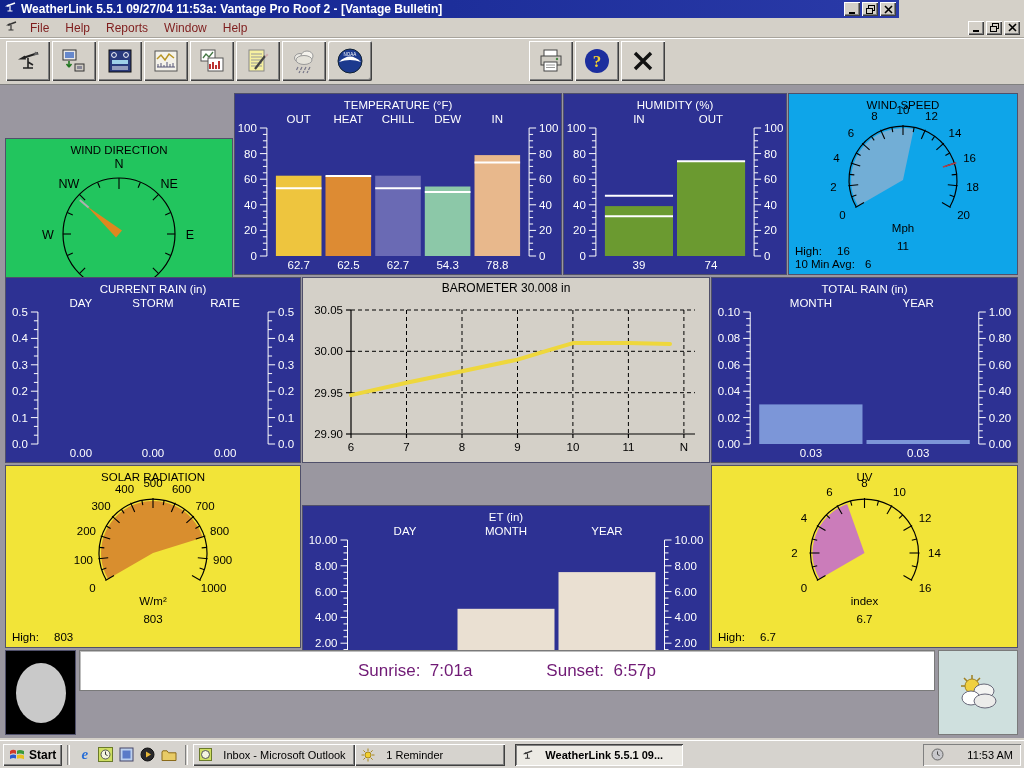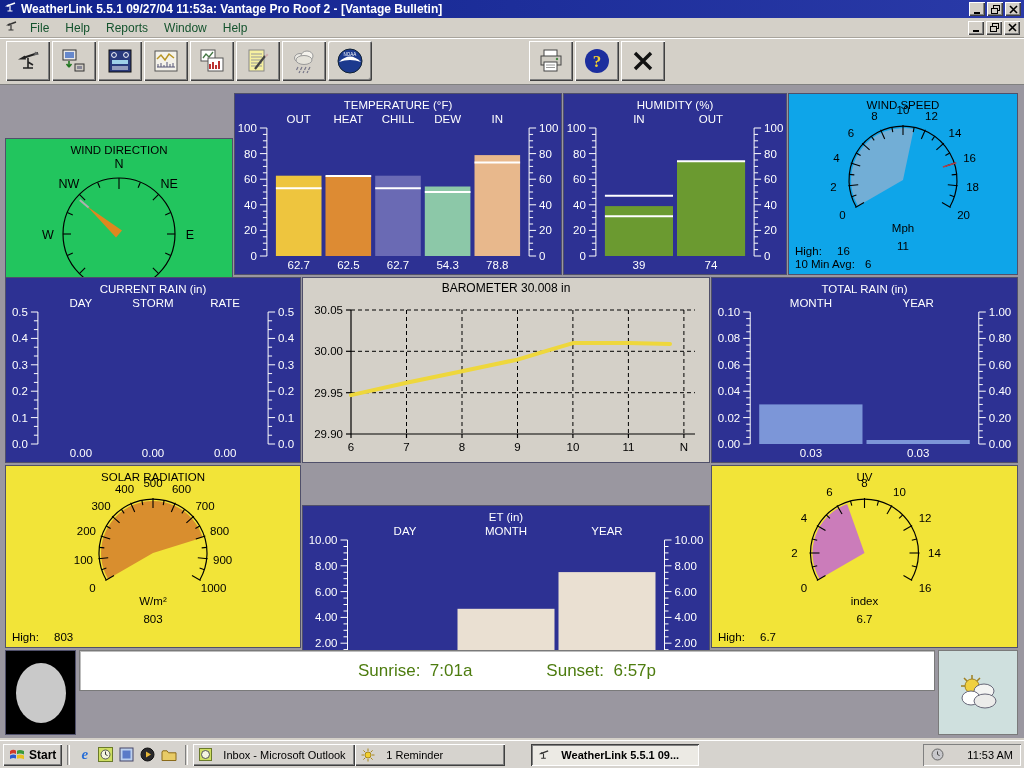--- a/index.html
+++ b/index.html
@@ -1,43 +1,43 @@
 <!DOCTYPE html>
 <html><head>
 <meta charset="utf-8">
 <style>
   *{margin:0;padding:0;box-sizing:border-box}
   html,body{width:1024px;height:768px;overflow:hidden}
   body{position:relative;background:#d4d0c8;font-family:"Liberation Sans",sans-serif;-webkit-font-smoothing:none}
   
-  .titlebar{position:absolute;left:0;top:0;width:1024px;height:18px;background:linear-gradient(90deg,#10228c,#2a3aa8);display:flex;align-items:center;padding:3px 3px;color:#fff}
+  .titlebar{position:absolute;left:0;top:0;width:899px;height:18px;background:linear-gradient(90deg,#10228c,#2a3aa8);display:flex;align-items:center;padding:3px 3px;color:#fff}
   .titlebar .title{font-size:12px;font-weight:bold;margin-left:4px;white-space:nowrap;flex:1;overflow:hidden}
   .winbtn{width:16px;height:14px;background:#d4d0c8;box-shadow:inset 1px 1px 0 #fff,inset -1px -1px 0 #404040,inset -2px -2px 0 #808080;margin-left:2px;display:flex;align-items:center;justify-content:center;flex:none}
   .menubar{position:absolute;left:0;top:18px;width:1024px;height:20px;background:#d4d0c8;display:flex;align-items:center;padding:0 4px;border-bottom:1px solid #a8a49c}
-  .menubar .mitem{font-size:12px;color:#14532d;padding:2px 8px}
+  .menubar .mitem{font-size:12px;color:#7f1d1d;padding:2px 8px}
   .menubar .spacer{flex:1}
   .toolbar{position:absolute;left:0;top:38px;width:1024px;height:47px;background:#d4d0c8;display:flex;align-items:center;padding:0 6px;border-bottom:1px solid #808080;box-shadow:inset 0 1px 0 #fff}
   .tbtn{width:44px;height:40px;background:#d4d0c8;box-shadow:inset 1px 1px 0 #fff,inset -1px -1px 0 #404040,inset -2px -2px 0 #808080;margin-right:2px;display:flex;align-items:center;justify-content:center;flex:none}
   .tb-gap{width:155px;flex:none}
   
   .client{position:absolute;left:0;top:85px;width:1024px;height:653px;background:#9a97a0}
   .panel{position:absolute;overflow:hidden;border:1px solid #50506a}
   #p-winddir{left:5px;top:8px;width:228px;height:182px}
   #p-temp{left:234px;top:8px;width:328px;height:182px}
   #p-humid{left:563px;top:8px;width:224px;height:182px}
   #p-windspeed{left:788px;top:8px;width:230px;height:182px}
   #p-currain{left:5px;top:192px;width:296px;height:186px}
   #p-baro{left:302px;top:192px;width:408px;height:186px}
   #p-totrain{left:711px;top:192px;width:307px;height:186px}
   #p-solar{left:5px;top:380px;width:296px;height:183px}
   #p-et{left:302px;top:380px;width:408px;height:183px}
   #p-uv{left:711px;top:380px;width:307px;height:183px}
   #p-moon{left:5px;top:565px;width:71px;height:85px;background:#000;display:flex;align-items:center;justify-content:center}
   #p-moon .moon{width:50px;height:60px;border-radius:50%;background:#c9c9c9}
-  .infobox{position:absolute;background:#fff;border:1px solid #7a7a7a;box-shadow:inset 1px 1px 0 #bdbdbd;display:flex;align-items:center;justify-content:center;color:#4d7c0f}
+  .infobox{position:absolute;background:#fff;border:1px solid #7a7a7a;box-shadow:inset 1px 1px 0 #bdbdbd;display:flex;align-items:center;justify-content:center;color:#701a75}
   #box-sun{left:79px;top:565px;width:856px;height:41px;font-size:17px}
   #box-sun span{white-space:pre}
   #box-forecast{left:79px;top:608px;width:856px;height:42px;font-size:17px}
   #box-ficon{left:938px;top:565px;width:80px;height:85px;background:#cfe0de;border:1px solid #7a7a7a;position:absolute;display:flex;align-items:center;justify-content:center}
   
   .taskbar{position:absolute;left:0;top:740px;width:1024px;height:28px;background:#d6d3ce;border-top:1px solid #fff;display:flex;align-items:center;padding:8px 3px}
   .startbtn{height:22px;padding:0 6px;display:flex;align-items:center;gap:4px;background:#d6d3ce;box-shadow:inset 1px 1px 0 #fff,inset -1px -1px 0 #404040,inset -2px -2px 0 #808080;font-size:12px;font-weight:bold;flex:none}
   .tb-sep{width:3px;height:20px;border-left:1px solid #808080;border-right:1px solid #fff;margin:0 5px;flex:none}
   .ql{width:19px;height:18px;display:flex;align-items:center;justify-content:center;flex:none;margin-right:2px}
   .taskitem{height:22px;display:flex;align-items:center;gap:11px;padding:0 6px;background:#d6d3ce;box-shadow:inset 1px 1px 0 #fff,inset -1px -1px 0 #404040,inset -2px -2px 0 #808080;font-size:11px;white-space:nowrap;overflow:hidden;flex:none}
@@ -791,21 +791,21 @@
       </svg>
     <span>Inbox - Microsoft Outlook</span>
   </span>
   <span class="taskitem" style="width:150px">
     <svg width="14" height="14" viewBox="0 0 14 14">
         <circle cx="7" cy="7" r="3" fill="#f2cf2e" stroke="#a8881a"></circle>
         <path d="M7 0.5 v2.5 M7 11 v2.5 M0.5 7 h2.5 M11 7 h2.5 M2.4 2.4 l1.8 1.8 M9.8 9.8 l1.8 1.8 M11.6 2.4 l-1.8 1.8 M4.2 9.8 l-1.8 1.8" stroke="#a8881a"></path>
       </svg>
     <span>1 Reminder</span>
   </span>
-  <span class="taskitem active" style="width:168px;margin-left:26px">
+  <span class="taskitem active" style="width:168px;margin-left:10px">
     <svg width="13" height="13" viewBox="0 0 14 14">
         <path d="M12 3 L4 6" stroke="#333" stroke-width="1.5" fill="none"></path>
         <path d="M5.5 4.2 L2 6.6 L6.3 6.4 Z" fill="#333"></path>
         <path d="M7 6 v5 M4.5 11 h5" stroke="#333" stroke-width="1.2" fill="none"></path>
       </svg>
     <span>WeatherLink 5.5.1  09...</span>
   </span>
   <span class="tray">
     <svg width="13" height="13">
         <circle cx="6.5" cy="6.5" r="5.5" fill="#c8c8cc" stroke="#666"></circle>

